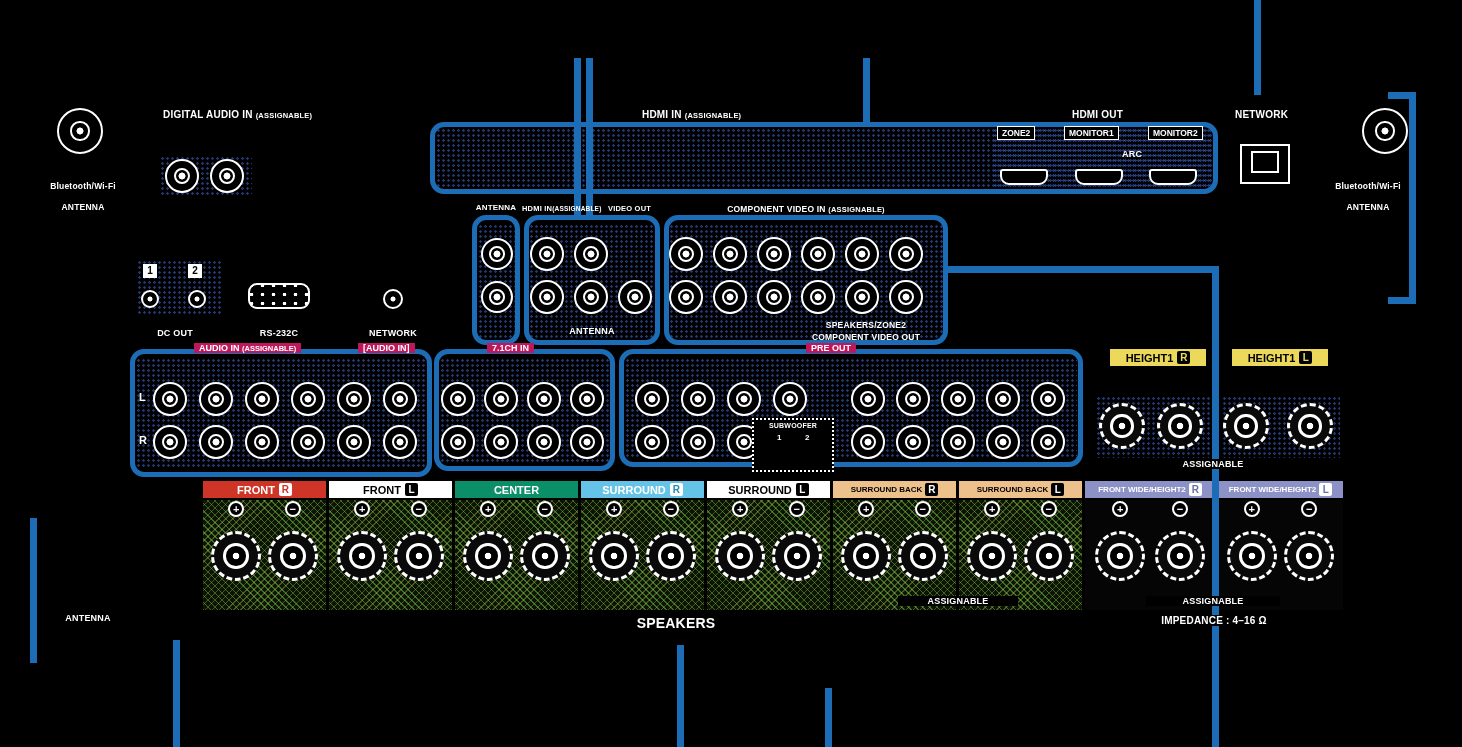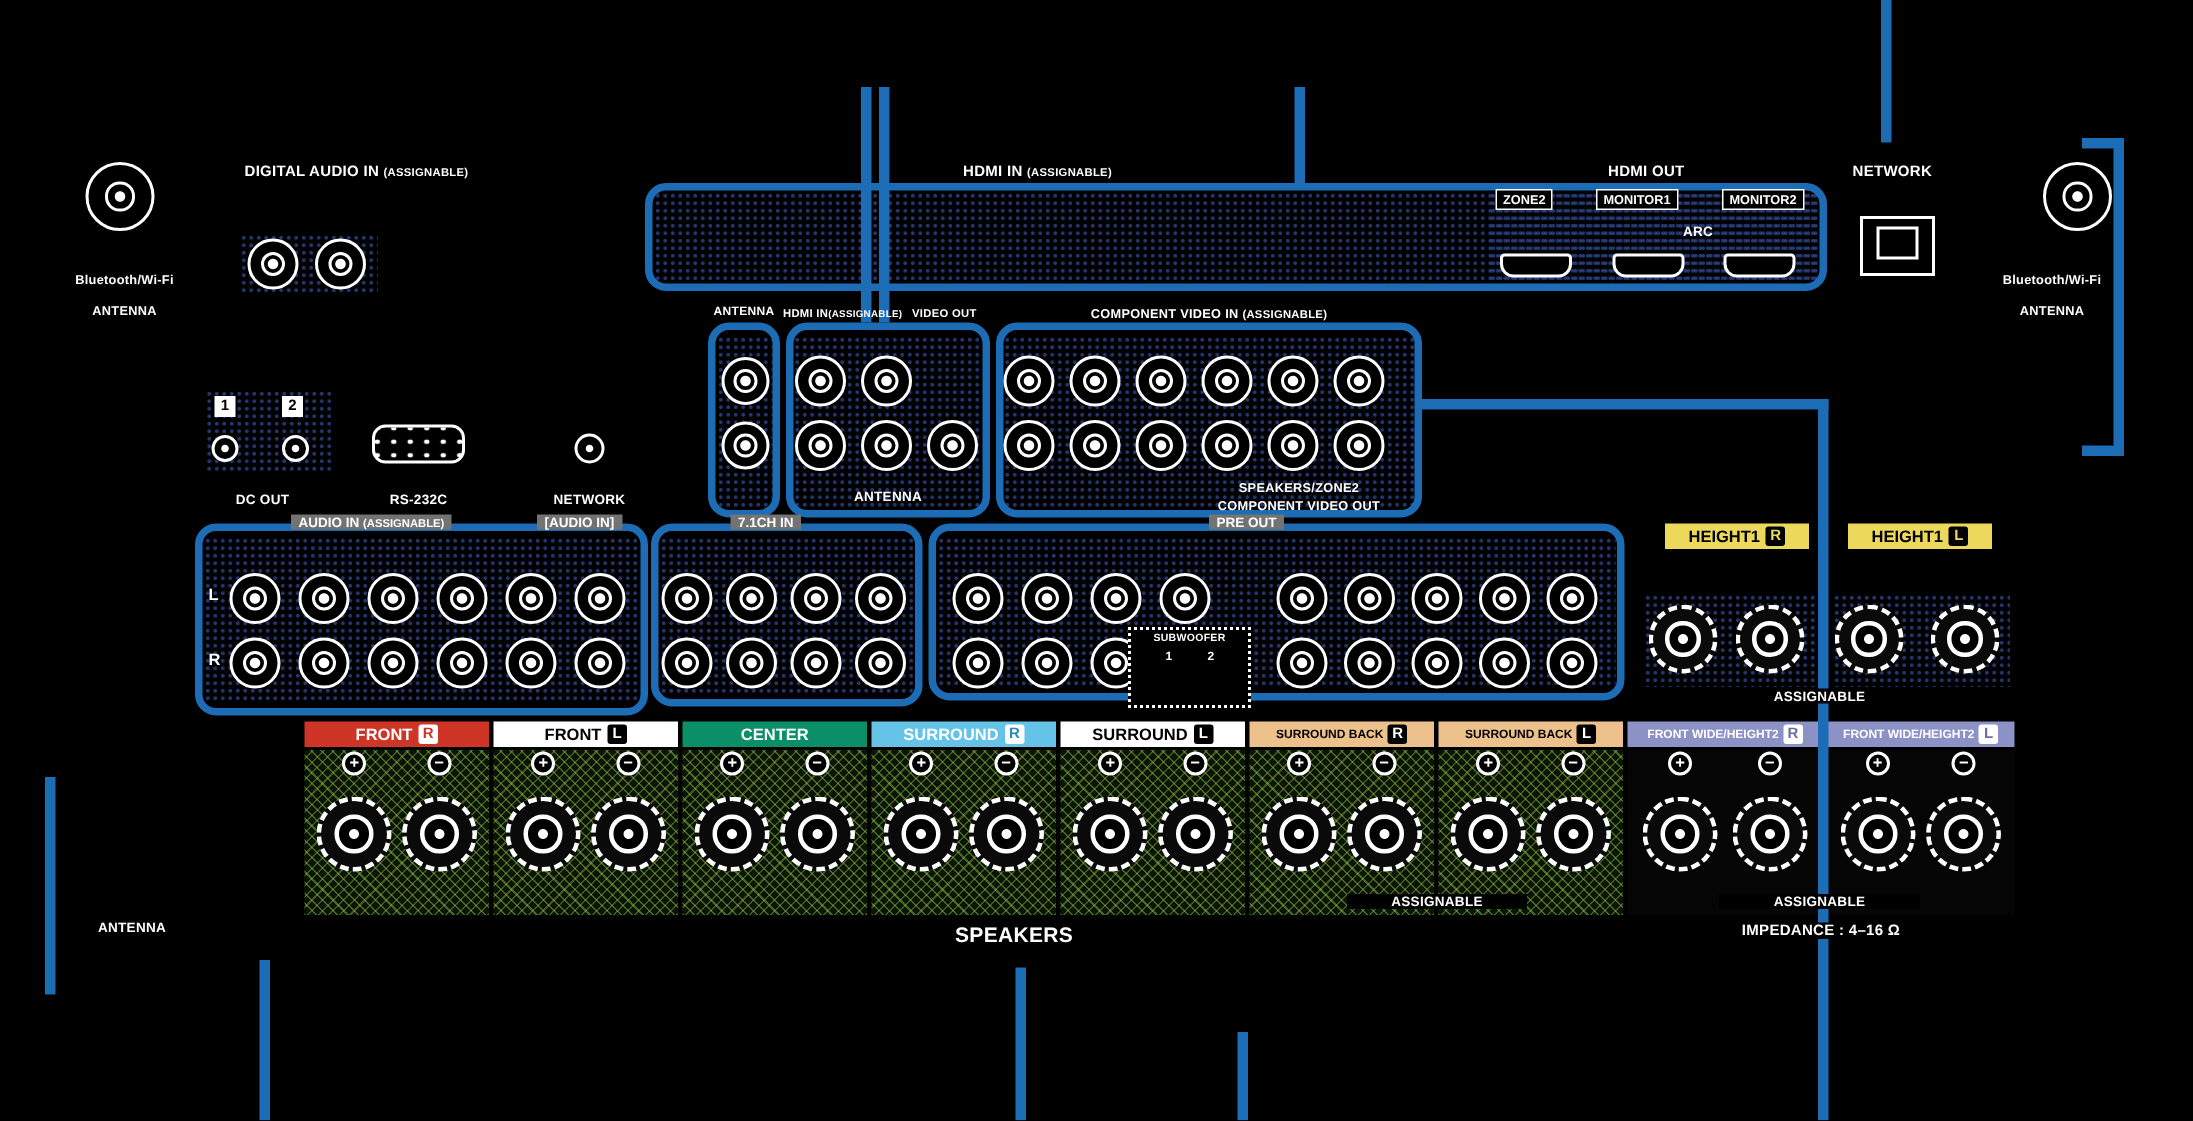--- a/index.html
+++ b/index.html
@@ -6,21 +6,21 @@
     --blue:#1d6db6;
     --yellow:#ecd95c;
   }
   html,body{margin:0;padding:0;background:#000;}
   .stage{position:relative;width:1462px;height:747px;background:#000;overflow:hidden;
          font-family:"Liberation Sans",sans-serif;color:#fff;}
 
   .lbl{position:absolute;font-size:10px;font-weight:bold;white-space:nowrap;z-index:6;letter-spacing:.2px;}
   .c{text-align:center;}
   .sub{font-size:7.5px;font-weight:bold;}
-  .onbox{position:absolute;background:#737373;padding:0 5px;font-size:9px;font-weight:bold;white-space:nowrap;z-index:6;}
+  .onbox{position:absolute;background:#be185d;padding:0 5px;font-size:9px;font-weight:bold;white-space:nowrap;z-index:6;}
 
   .bluebox{position:absolute;border:5px solid var(--blue);border-radius:14px;box-sizing:border-box;z-index:3;}
   .vline{position:absolute;width:7px;background:var(--blue);z-index:2;}
   .hline{position:absolute;height:7px;background:var(--blue);z-index:2;}
   .dots{position:absolute;background-image:radial-gradient(rgba(70,110,220,.5) 1px,transparent 1.5px);
         background-size:5px 5px;z-index:1;}
 
   .jack{position:absolute;box-sizing:border-box;border:2.5px solid #fff;border-radius:50%;
         background:radial-gradient(circle,#fff 0 3.2px,#000 3.8px);
         display:flex;align-items:center;justify-content:center;z-index:4;}

